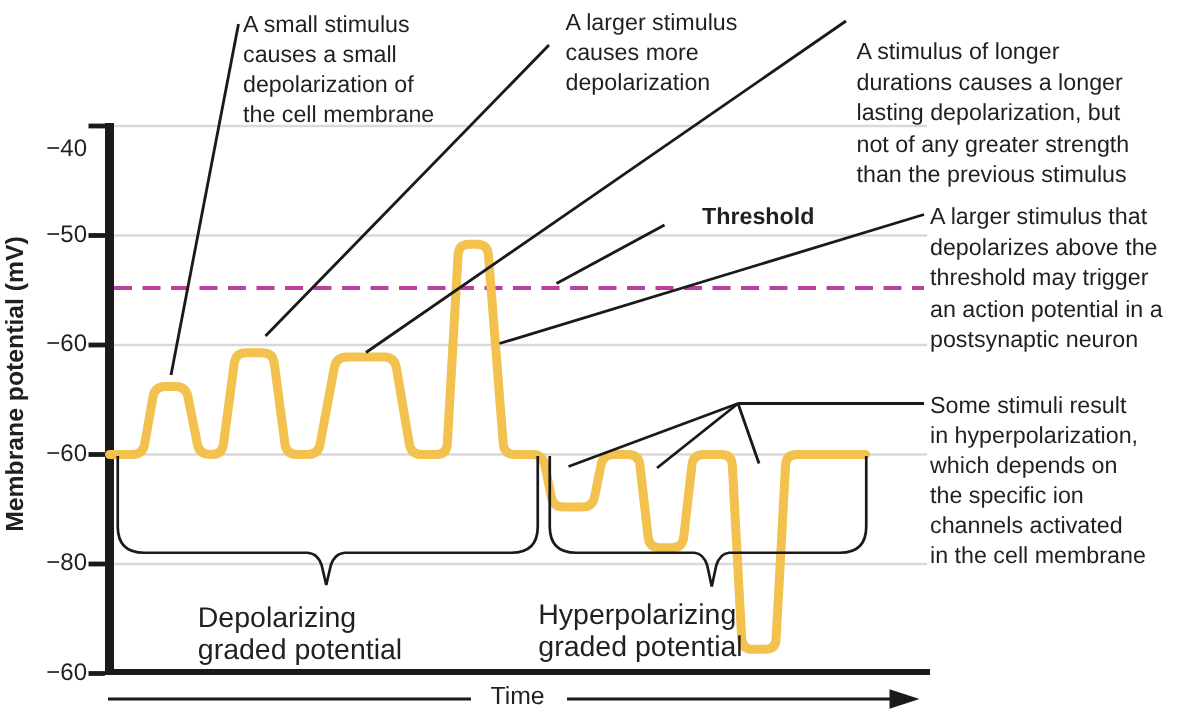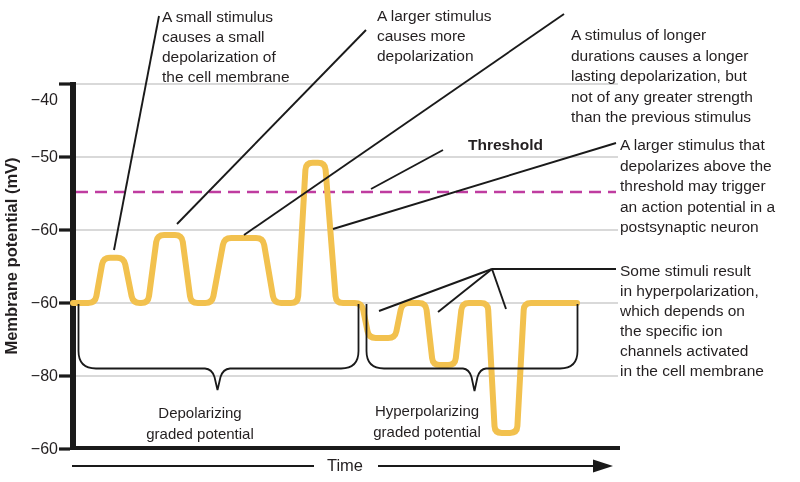--- a/index.html
+++ b/index.html
@@ -13,21 +13,21 @@
   .thline{stroke:var(--threshold_line,#bf3ca0);stroke-width:2.6;}
   .leads line, .leads polyline{stroke:var(--axis,#1a1a1a);stroke-width:1.9;fill:none;}
   .brace{stroke:var(--axis,#1a1a1a);stroke-width:1.8;fill:none;}
   .ann{position:absolute;font-size:15.5px;line-height:20px;white-space:pre-line;}
   .ann.tight{line-height:20.5px;}
   .ytick{position:absolute;left:18px;width:40px;text-align:right;font-size:16px;line-height:20px;}
   .ylabel{position:absolute;left:11px;top:256px;transform:translate(-50%,-50%) rotate(-90deg);
           font-weight:bold;font-size:16.5px;white-space:nowrap;}
   .xlabel{position:absolute;left:345px;top:465px;transform:translate(-50%,-50%);
           font-weight:normal;font-size:16.5px;}
-  .region{position:absolute;text-align:center;transform:translateX(-50%);font-size:15px;
+  .region{position:absolute;text-align:left;transform:translateX(-50%);font-size:19px;
           line-height:21px;white-space:pre-line;}
 </style>
 </head>
 <body>
 
 <div class="fig">
 
   <svg width="800" height="482" viewBox="0 0 800 482">
     <g class="grid">
         <line x1="76" x2="618" y1="84" y2="84"></line>

